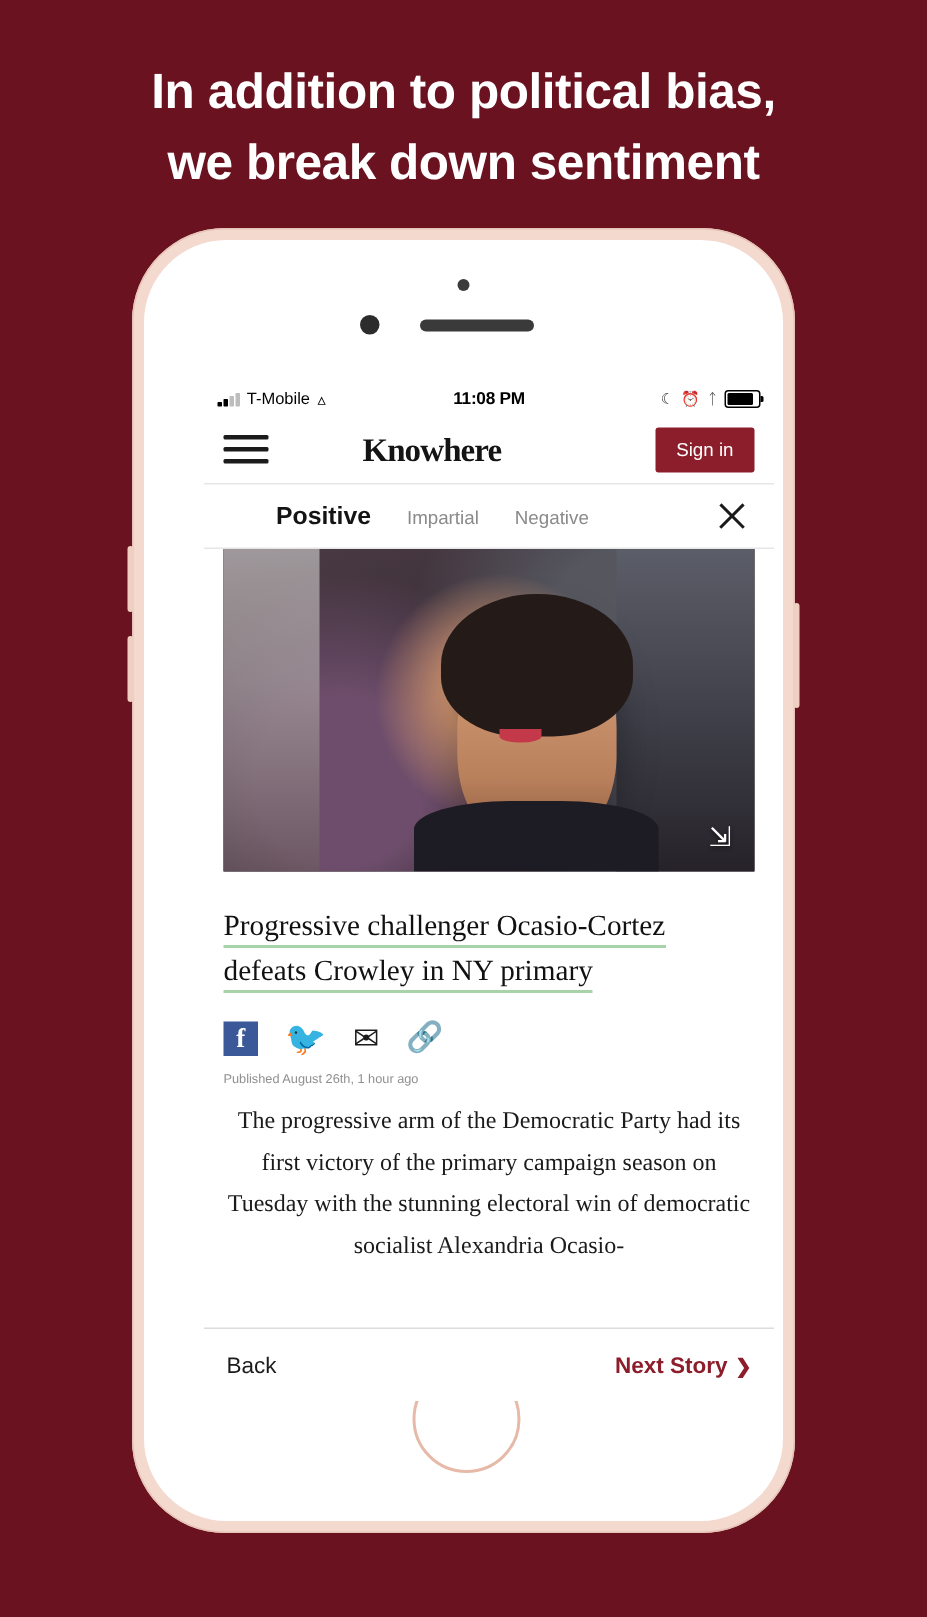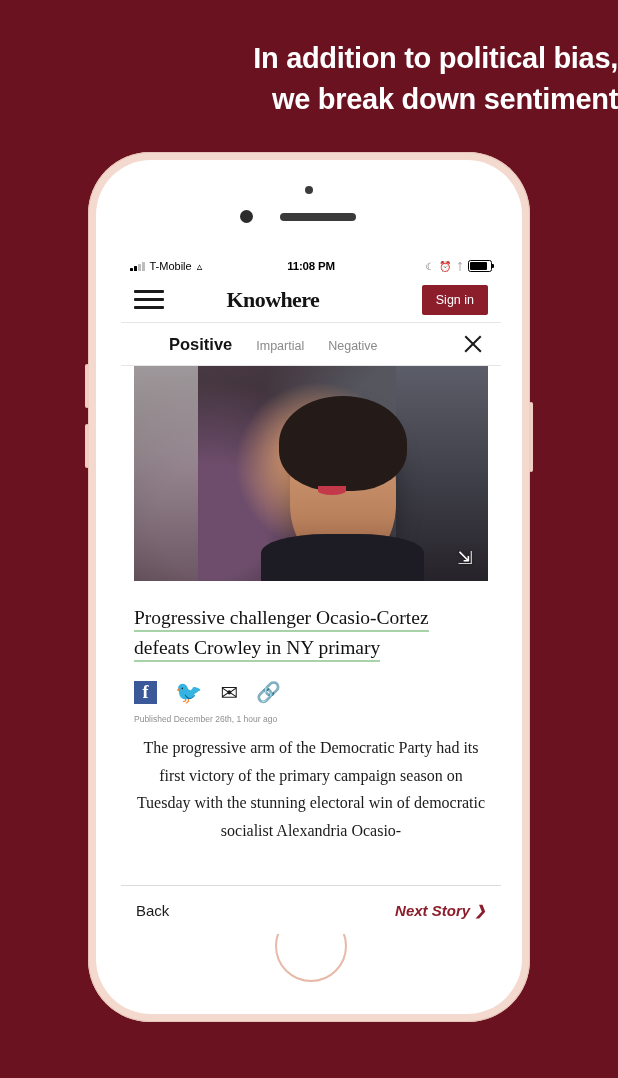--- a/index.html
+++ b/index.html
@@ -14,23 +14,23 @@
     overflow: hidden;
     position: relative;
   }
 
   
   .promo {
     position: absolute;
     top: 38px;
     left: 0;
     width: 618px;
-    text-align: right;
+    text-align: center;
     color: #ffffff;
-    font-size: 29px;
+    font-size: 33px;
     font-weight: bold;
     line-height: 1.42;
     letter-spacing: -0.3px;
   }
   .promo .line { display: block; }
 
   
   .phone {
     position: absolute;
     left: 88px;
@@ -98,21 +98,21 @@
     width: 68px;
     height: 68px;
     border-radius: 50%;
     border: 2px solid #e7b9a8;
     background: #ffffff;
   }
 
   
   .screen {
     position: absolute;
-    left: 33px;
+    left: 48px;
     top: 103px;
     width: 380px;
     height: 679px;
     background: #ffffff;
     overflow: hidden;
   }
 
   
   .statusbar {
     height: 22px;
@@ -323,21 +323,21 @@
     align-items: center;
     padding: 0 15px;
     box-shadow: 0 -6px 12px rgba(255,255,255,.95);
   }
   .back-btn {
     font-size: 15px; color: #1b1b1b; cursor: pointer;
   }
   .next-btn {
     margin-left: auto;
     font-size: 15px; font-weight: bold; color: #8c1d2b; cursor: pointer;
-    display: flex; align-items: center; gap: 5px; font-style: italic;
+    display: flex; align-items: center; gap: 5px;
   }
   .next-btn .chev { font-size: 13px; }
 </style>
 </head>
 <body>
 
 <div class="promo">
   <span class="line">In addition to political bias,</span>
   <span class="line">we break down sentiment</span>
 </div>
@@ -412,21 +412,21 @@
       <span>Progressive challenger Ocasio-Cortez defeats Crowley in NY primary</span>
     </h1>
 
     <div class="share-row">
       <span class="share-ic fb">f</span>
       <span class="share-ic tw">🐦</span>
       <span class="share-ic mail">✉</span>
       <span class="share-ic link">🔗</span>
     </div>
 
-    <div class="published">Published December 26th, 1 hour ago</div>
+    <div class="published">Published August 26th, 1 hour ago</div>
 
     <div class="body-text">The progressive arm of the Democratic Party had its first victory of the primary campaign season on Tuesday with the stunning electoral win of democratic socialist Alexandria Ocasio-</div>
 
     <div class="bottom-bar">
       <span class="back-btn">Back</span>
       <span class="next-btn">
         <span>Next Story</span>
         <span class="chev">❯</span>
       </span>
     </div>

